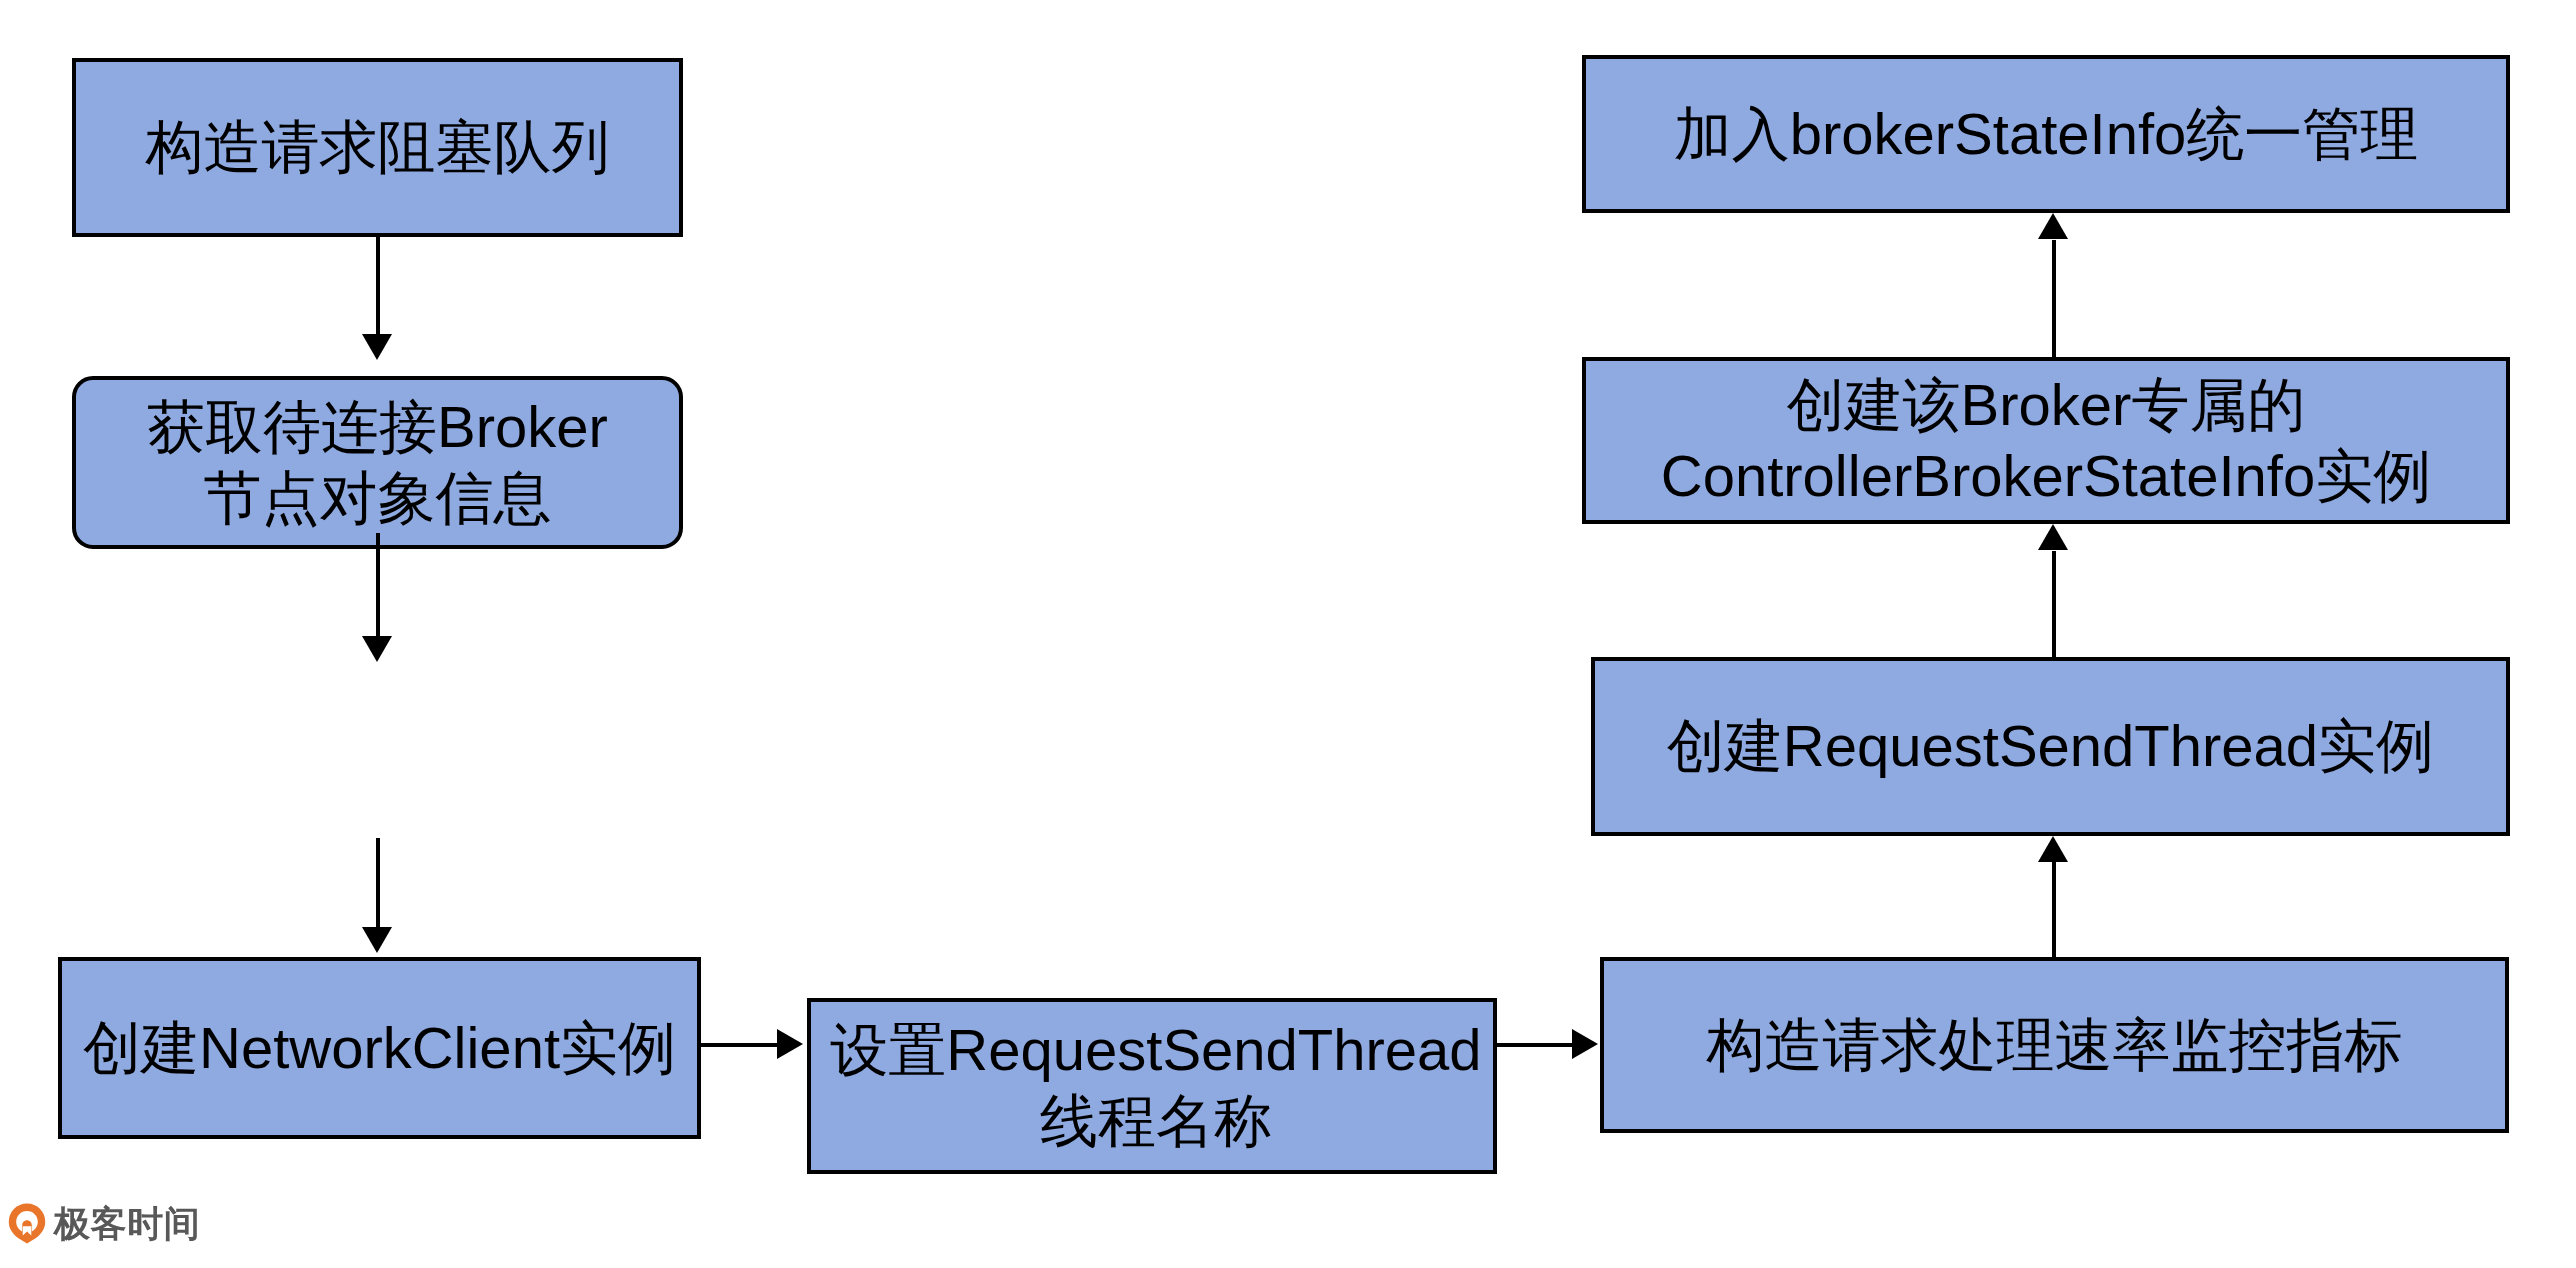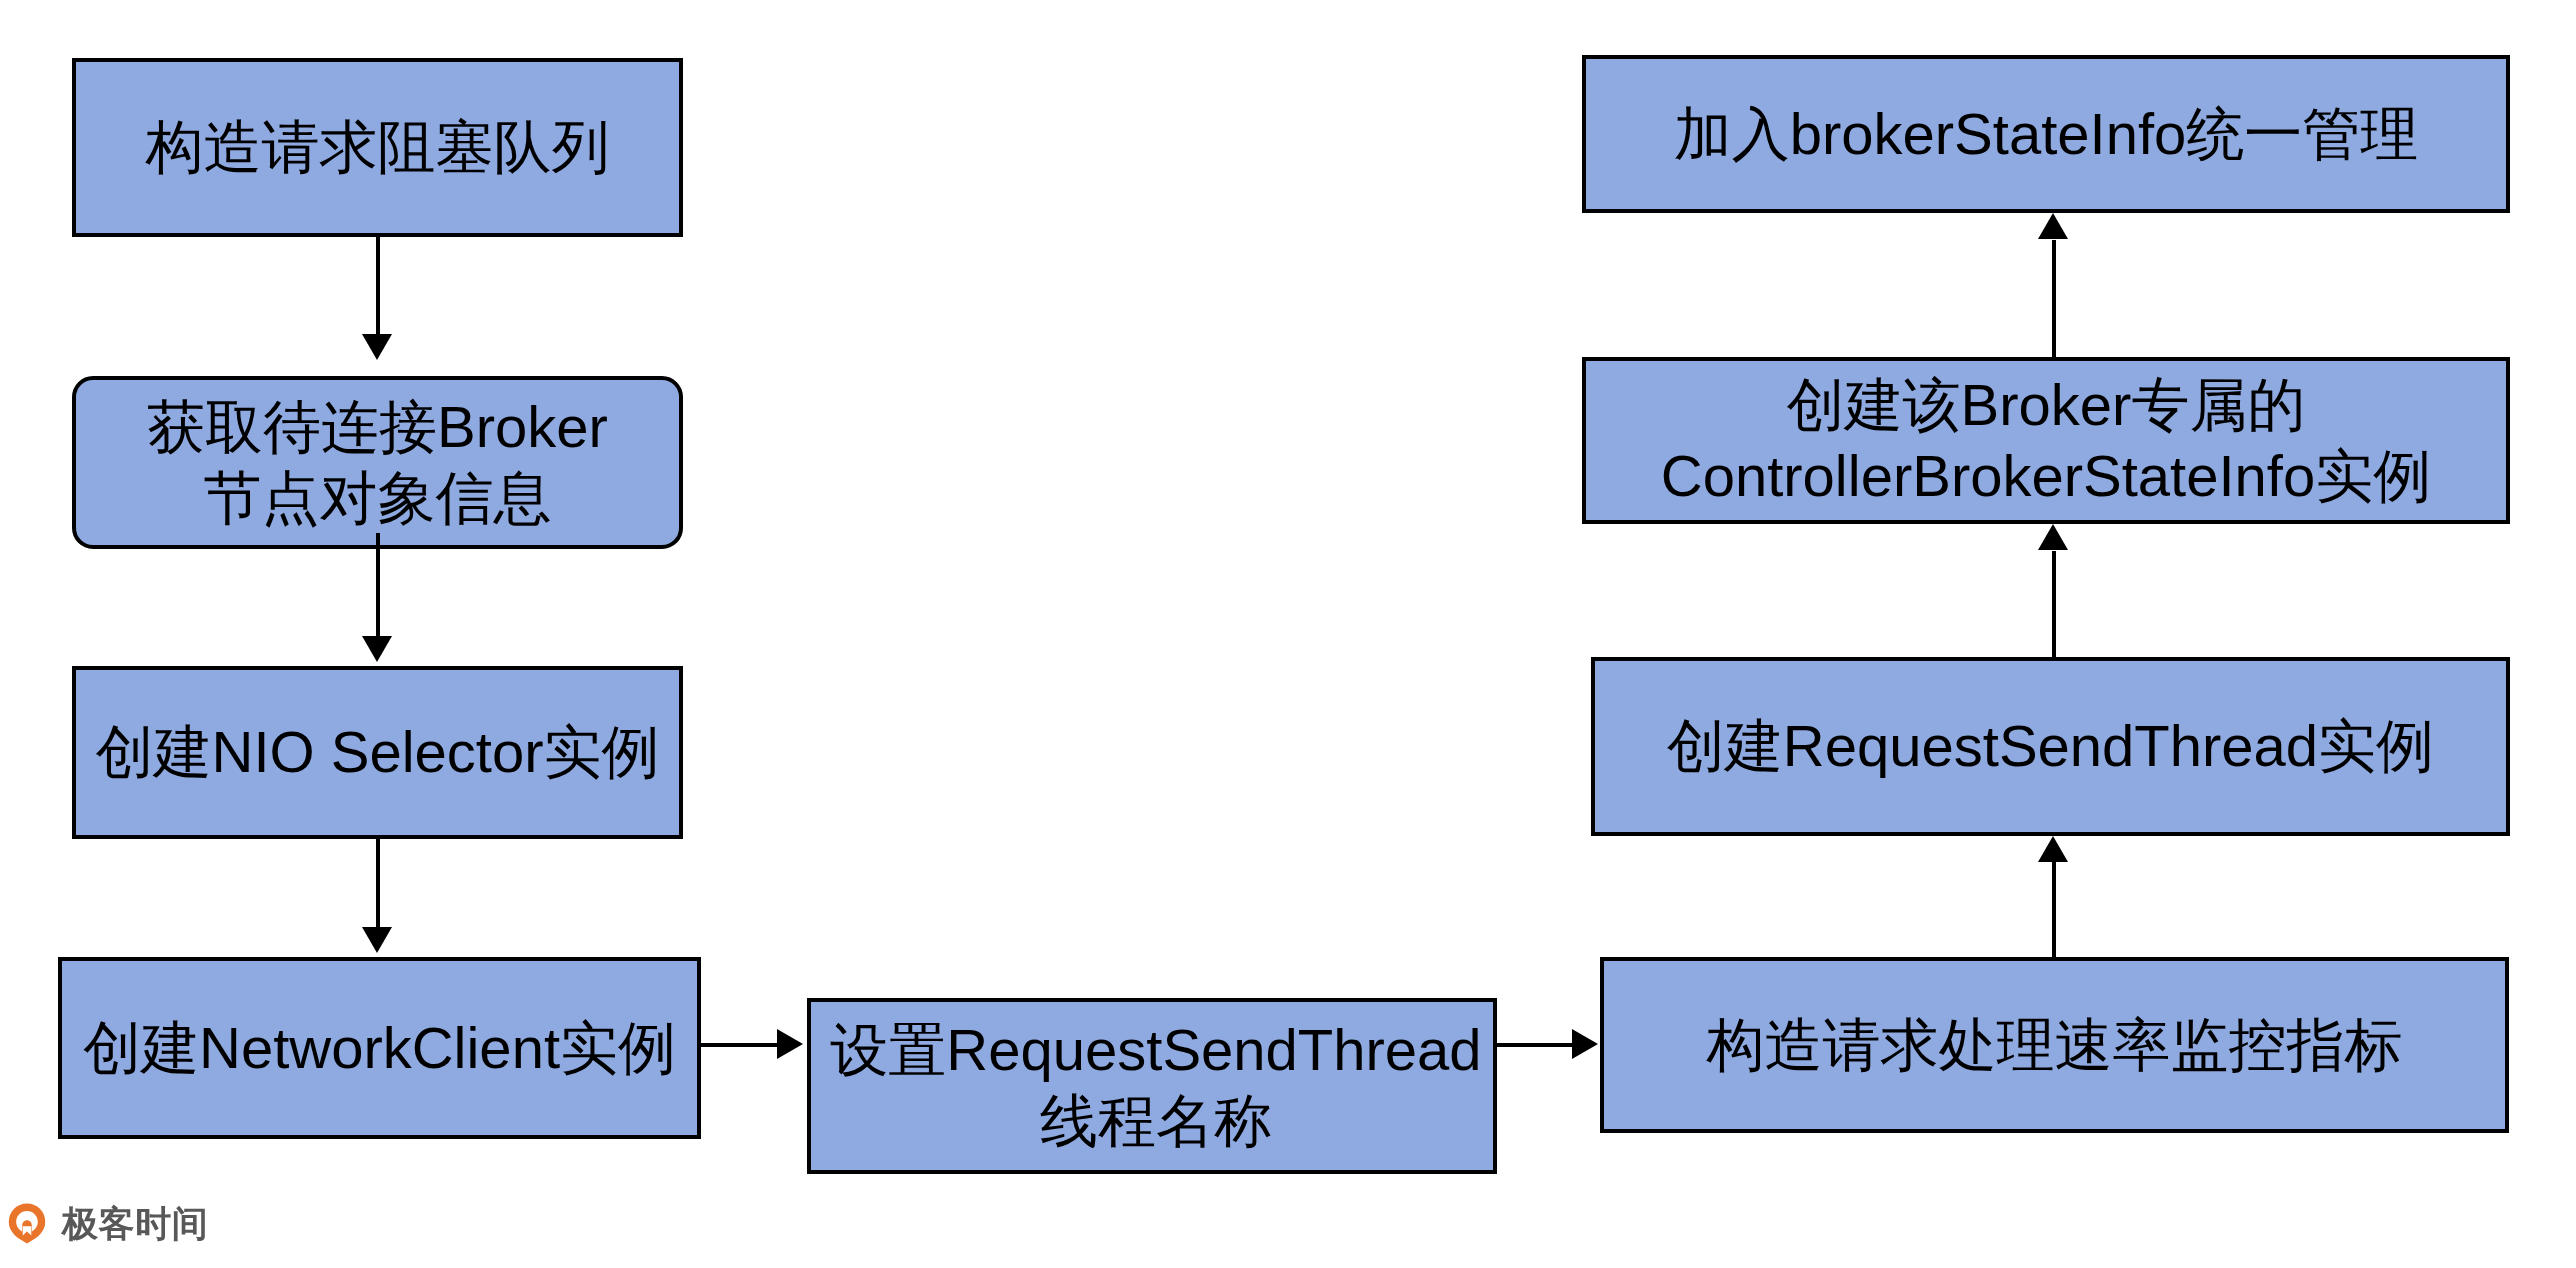--- a/index.html
+++ b/index.html
@@ -85,21 +85,21 @@
     border-left: 26.5px solid #000000;
   }
 
   
   #logo {
     position: absolute;
     left: 8px;
     top: 1203px;
     display: flex;
     align-items: center;
-    gap: 16px;
+    gap: 8px;
   }
   #logo .mark {
     position: relative;
     width: 38px;
     height: 41px;
   }
   #logo .mark svg { display: block; }
   #logo .wordmark {
     font-size: 36px;
     color: #585858;
@@ -112,21 +112,20 @@
 </head>
 <body>
 
 <div id="stage">
 
   <div class="node" id="n-build-queue">构造请求阻塞队列</div>
 
   <div class="node" id="n-fetch-broker">获取待连接Broker
 节点对象信息</div>
 
-  <div class="node" id="n-nio-selector">创建NIO Selector实例</div>
 
   <div class="node" id="n-network-client">创建NetworkClient实例</div>
 
   <div class="node" id="n-set-thread-name">设置RequestSendThread
 线程名称</div>
 
   <div class="node" id="n-metrics">构造请求处理速率监控指标</div>
 
   <div class="node" id="n-create-rst">创建RequestSendThread实例</div>
 

